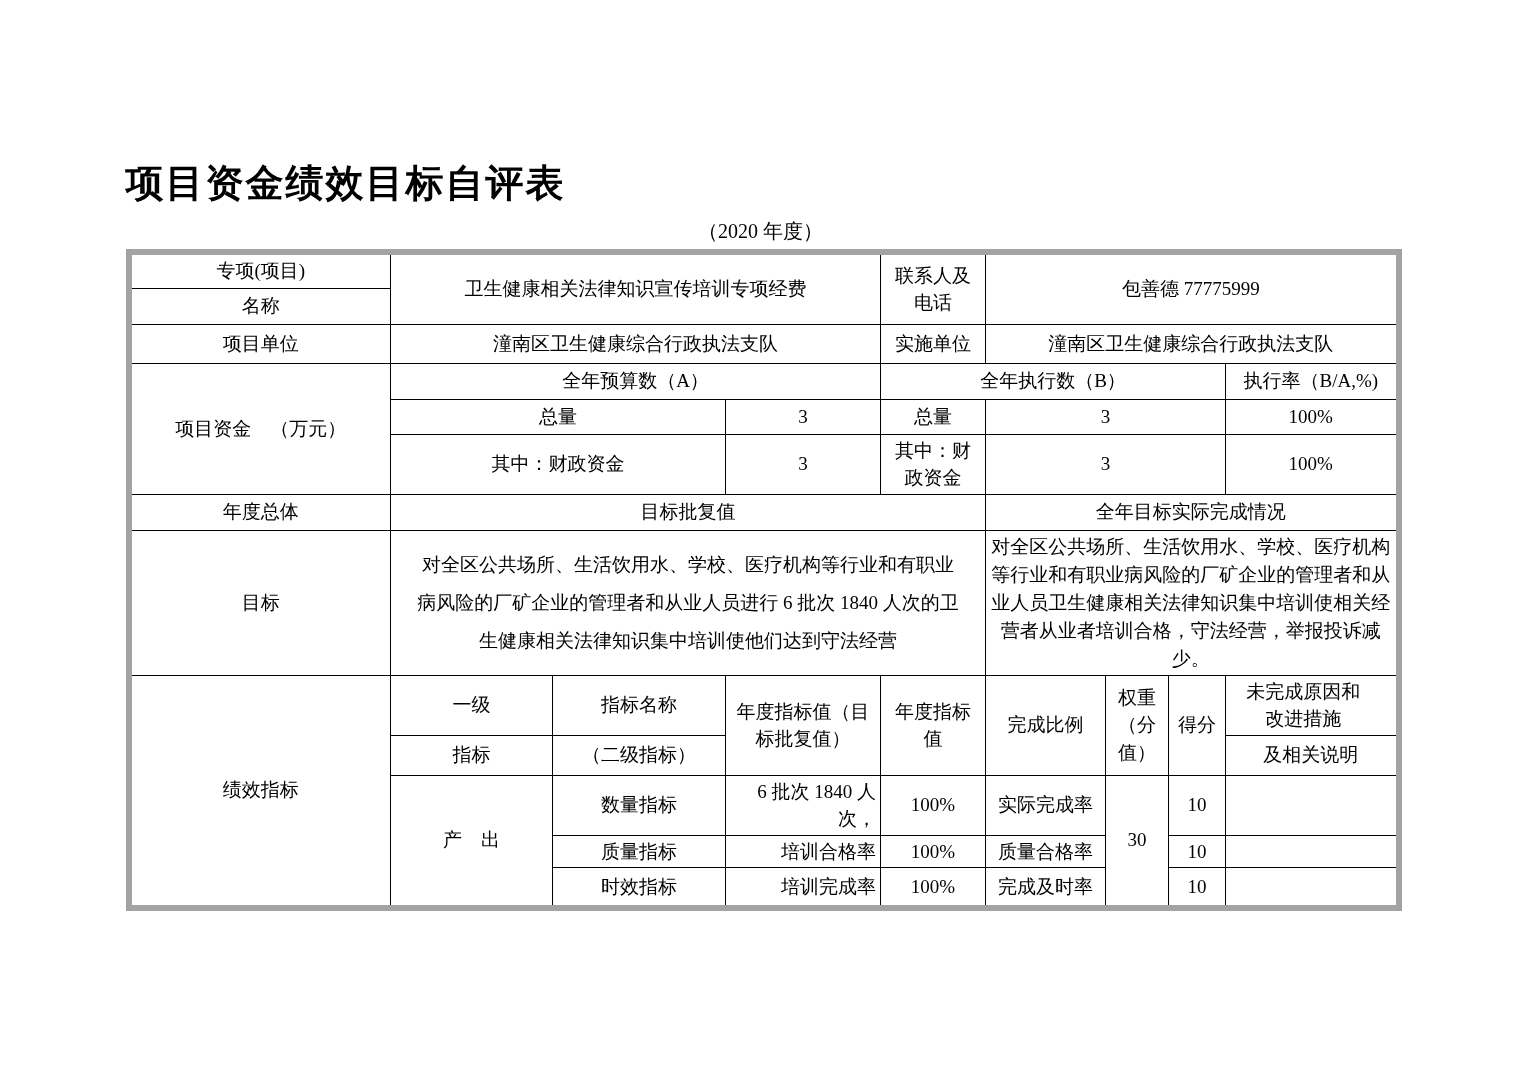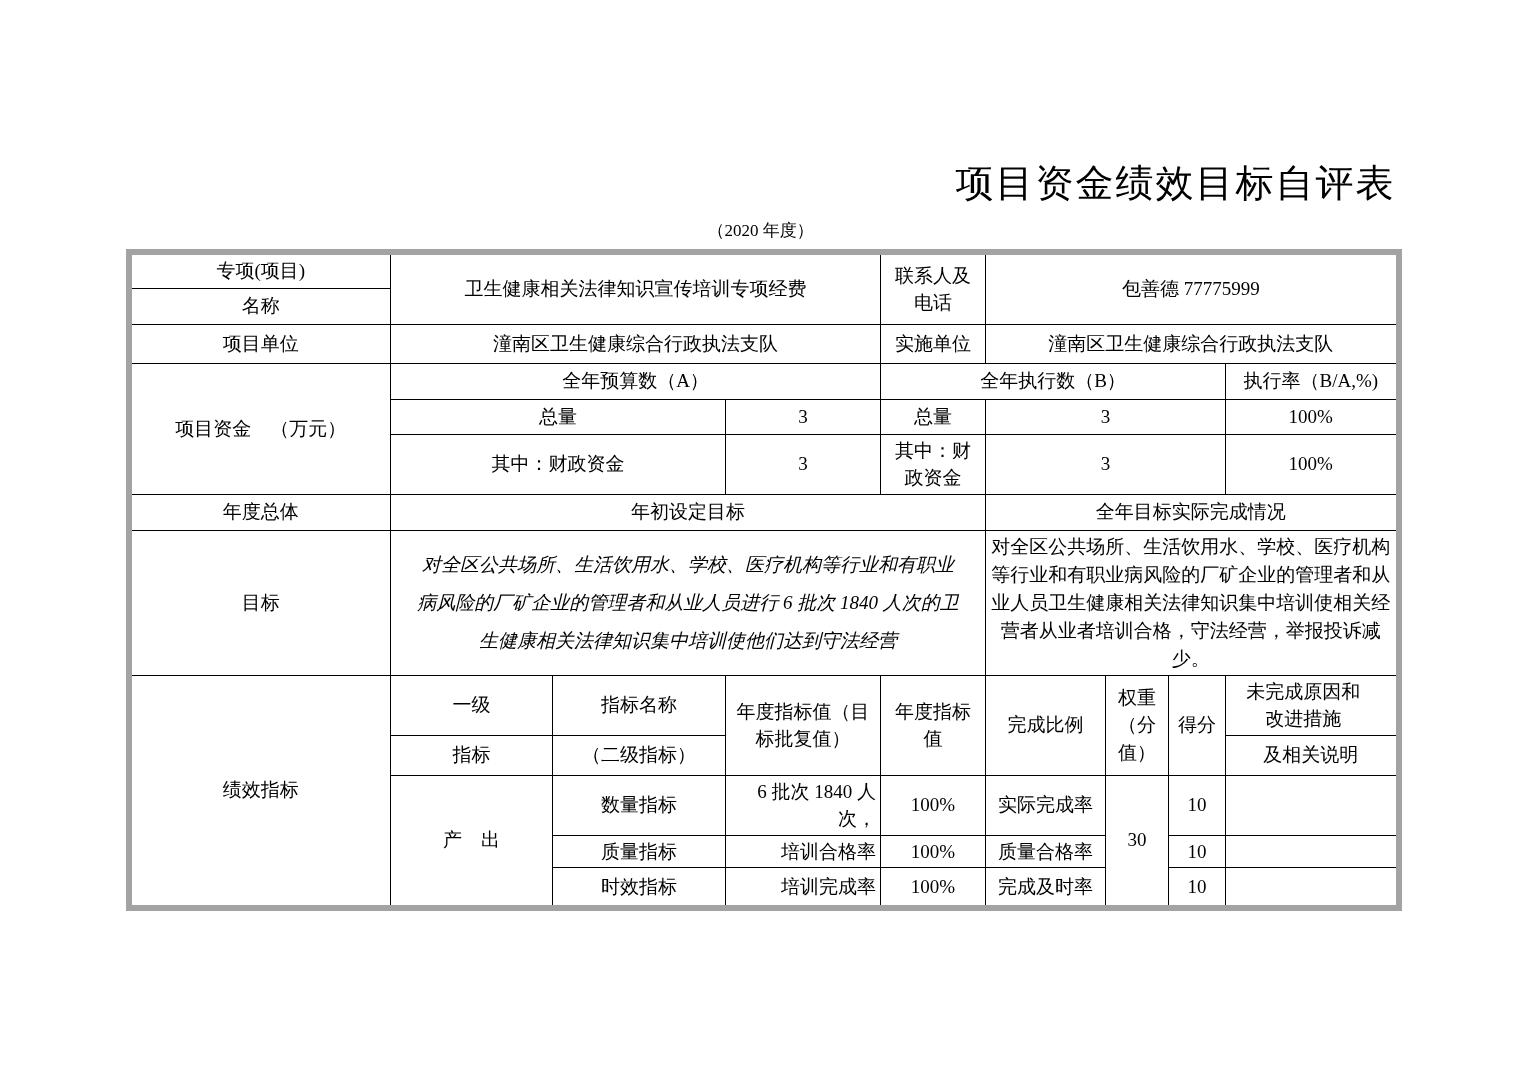--- a/index.html
+++ b/index.html
@@ -9,29 +9,29 @@
     width: 1521px; height: 1075px;
     font-family: "Liberation Serif", "DejaVu Serif", serif;
     color: #000;
   }
   .doc {
     width: 1270px;
     margin: 0 auto;
     padding-top: 156px;
   }
   .title {
-    text-align: right;
+    text-align: left;
     font-size: 38px;
-    font-weight: normal;
+    font-weight: bold;
     line-height: 54px;
     letter-spacing: 2px;
   }
   .subtitle {
     text-align: center;
-    font-size: 17px;
+    font-size: 20px;
     line-height: 22px;
     margin-top: 10px;
   }
   table.main {
     margin-top: 7px;
     width: 1270px;
     border-collapse: collapse;
     table-layout: fixed;
     border: 6px solid #a3a3a3;
   }
@@ -50,21 +50,21 @@
   .h35 { height: 35px; }
   .h55 { height: 55px; }
   .h140 { height: 140px; }
   .h57 { height: 57px; }
   .h40 { height: 40px; }
   .h58 { height: 58px; }
   .h32 { height: 32px; }
   .left { text-align: right; margin-left: 48px; }
   .pad8 { padding-left: 8px; padding-right: 8px; }
   .pad14 { padding-left: 14px; padding-right: 29px; }
-  .goal-a { line-height: 38px; padding: 2px 24px; font-style: italic; }
+  .goal-a { line-height: 38px; padding: 2px 24px; }
   .goal-b { line-height: 28px; padding: 2px 2px; }
   .narrow { padding-left: 6px; padding-right: 6px; margin-top: 8px; }
 </style>
 </head>
 <body>
 
 <div class="doc">
 
   <div class="title">项目资金绩效目标自评表</div>
   <div class="subtitle">（2020 年度）</div>
@@ -119,21 +119,21 @@
     <tr class="h55">
       <td colspan="2">其中：财政资金</td>
       <td>3</td>
       <td class="pad8">其中：财政资金</td>
       <td colspan="3">3</td>
       <td>100%</td>
     </tr>
 
     <tr class="h36">
       <td>年度总体</td>
-      <td colspan="4">年初设定目标</td>
+      <td colspan="4">目标批复值</td>
       <td colspan="4">全年目标实际完成情况</td>
     </tr>
 
     <tr class="h140">
       <td>目标</td>
       <td colspan="4" class="goal-a">对全区公共场所、生活饮用水、学校、医疗机构等行业和有职业病风险的厂矿企业的管理者和从业人员进行 6 批次 1840 人次的卫生健康相关法律知识集中培训使他们达到守法经营</td>
       <td colspan="4" class="goal-b">对全区公共场所、生活饮用水、学校、医疗机构等行业和有职业病风险的厂矿企业的管理者和从业人员卫生健康相关法律知识集中培训使相关经营者从业者培训合格，守法经营，举报投诉减少。</td>
     </tr>
 
     <tr class="h57">

